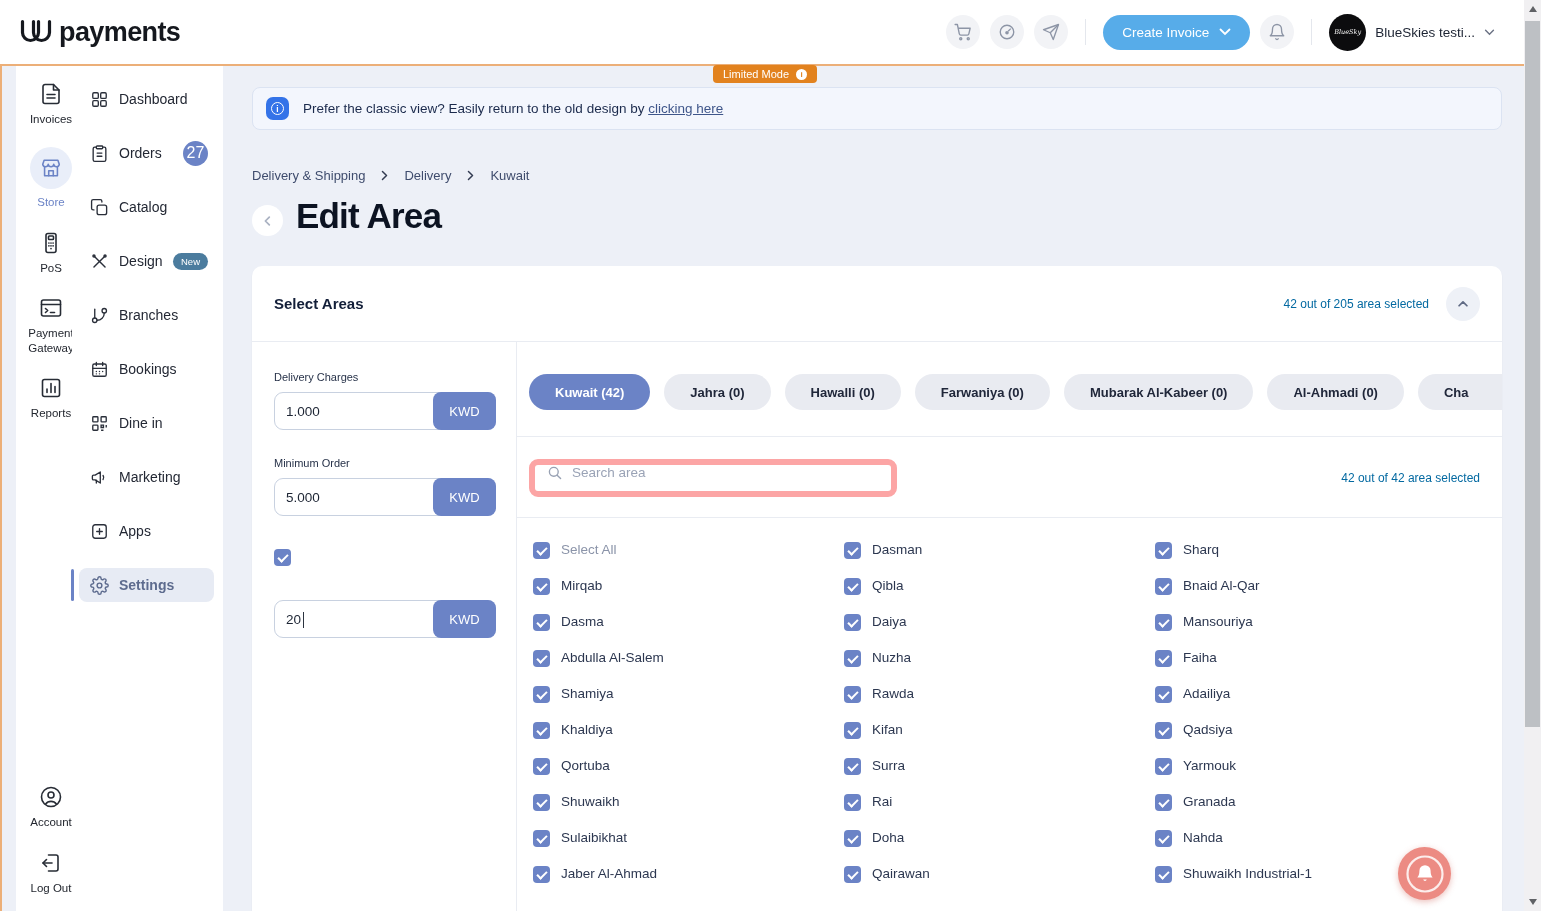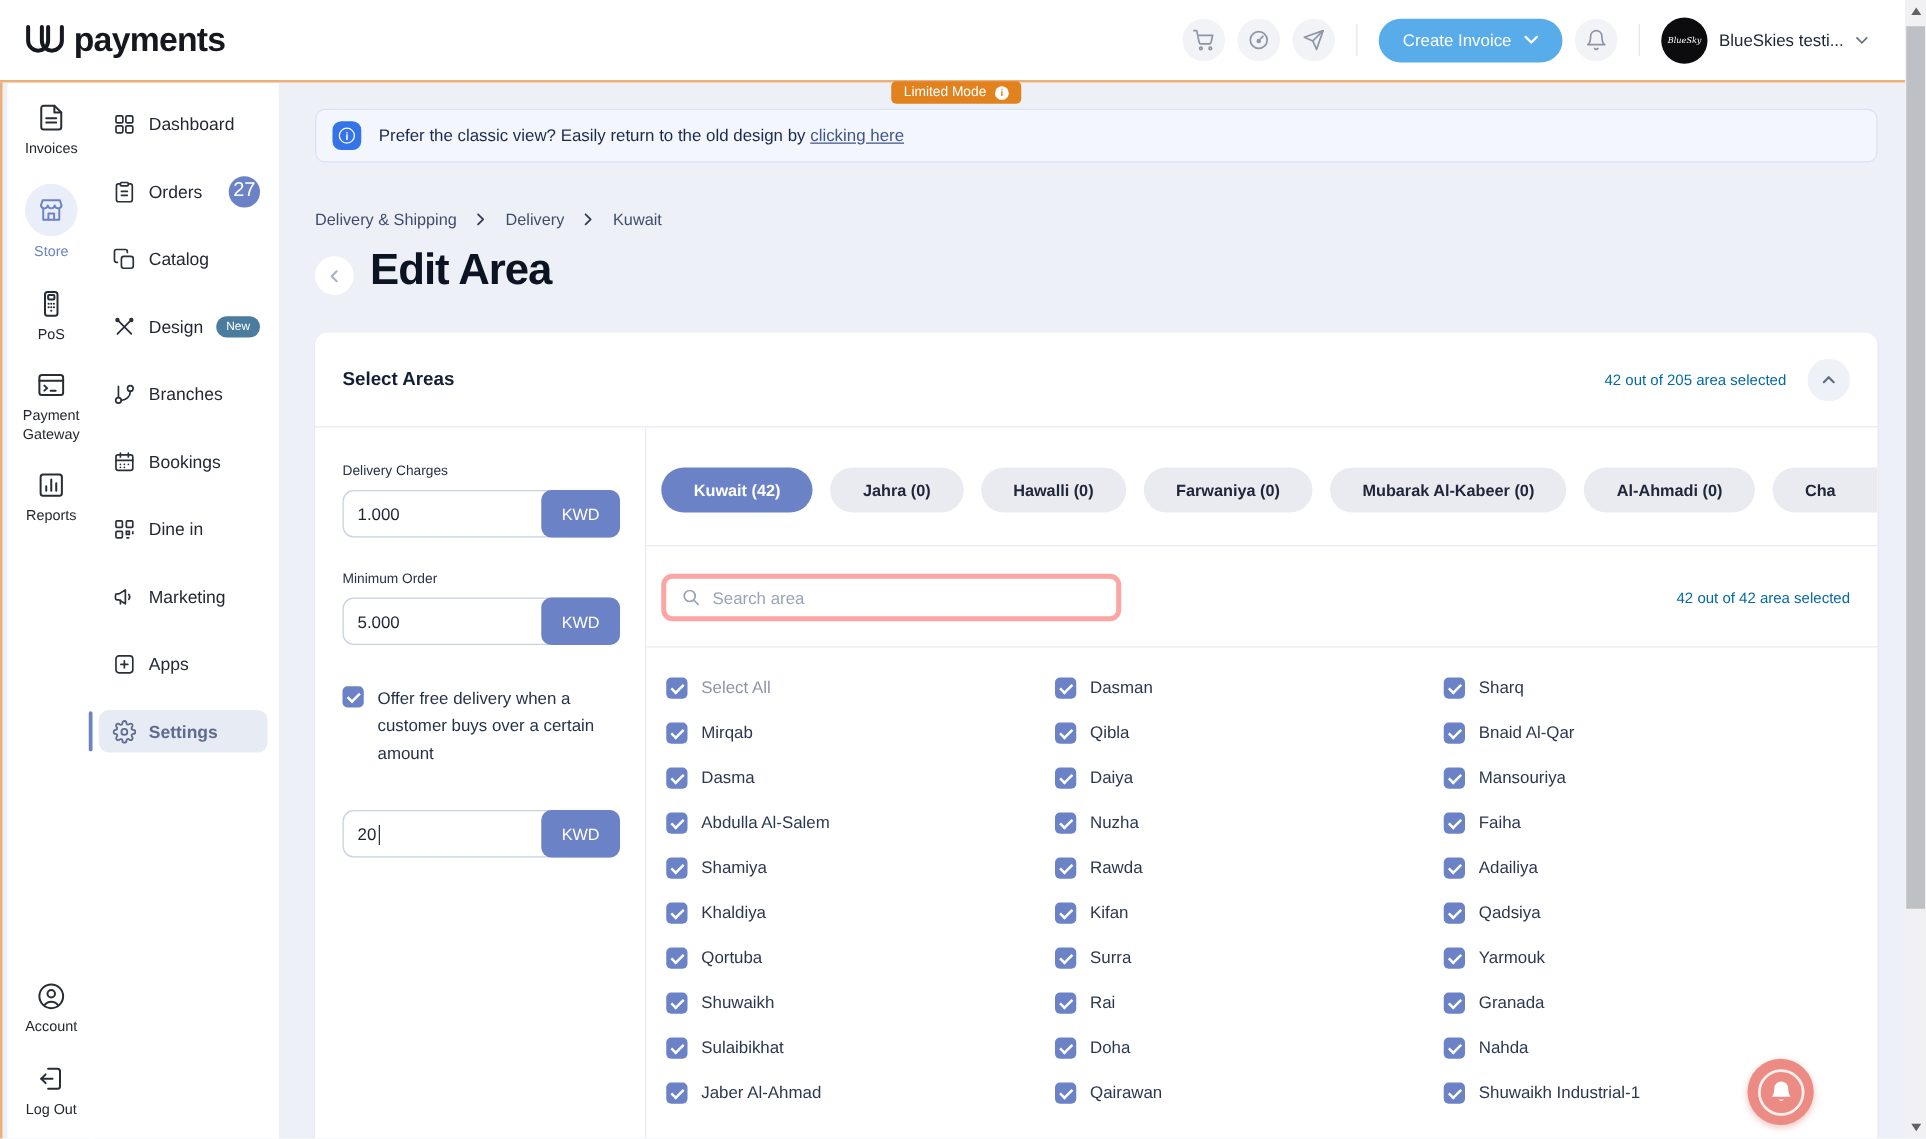--- a/index.html
+++ b/index.html
@@ -26,21 +26,21 @@
 
   
   .limited-badge { position:absolute; left:713px; top:65px; z-index:9; background:#e2821e; color:#fff;
                    font-size:11px; height:18px; padding:0 10px; border-radius:4px; display:flex;
                    align-items:center; gap:7px; cursor:default; }
   .li-ic { width:11px; height:11px; border-radius:50%; background:#fff; color:#e2821e; font-size:8px;
            font-weight:700; display:flex; align-items:center; justify-content:center; }
   .edge-left { position:absolute; left:0; top:66px; bottom:0; width:2px; background:#ecaf78; z-index:30; }
 
   
-  .rail { position:absolute; left:6px; top:66px; width:70px; height:845px; background:#fff;
+  .rail { position:absolute; left:16px; top:66px; width:70px; height:845px; background:#fff;
           display:flex; flex-direction:column; align-items:center; padding:16px 0 12px; z-index:2; }
   .rail-item { display:flex; flex-direction:column; align-items:center; gap:6px; margin-bottom:21px;
                cursor:pointer; color:#2a2f39; text-align:center; }
   .rail-label { font-size:11.5px; color:#23272f; line-height:1.25; }
   .rail-bubble { width:42px; height:42px; border-radius:50%; background:#e9eef9; display:flex;
                  align-items:center; justify-content:center; color:#6b83c6; }
   .rail-item.active .rail-label { color:#6b83c6; }
   .rail-spacer { flex:1; }
 
   
@@ -117,22 +117,22 @@
   .areas { flex:1; display:flex; flex-direction:column; min-width:0; }
   .tabs { padding:32px 0 26px 12px; display:flex; gap:14px; border-bottom:1px solid #e9ecf2;
           overflow:hidden; flex-shrink:0; }
   .tab { height:36px; border-radius:18px; border:none; background:#e9ebf1; color:#20273a; font-size:13px;
          font-weight:600; padding:0 26px; white-space:nowrap; cursor:pointer; flex-shrink:0; font-family:inherit; }
   .tab.active { background:#6b83c6; color:#fff; }
   .tab.clipped { min-width:130px; text-align:left; }
 
   .search-row { padding:22px 22px 20px 12px; display:flex; align-items:center; justify-content:space-between;
                 border-bottom:1px solid #e9ecf2; flex-shrink:0; }
-  .search-box { width:368px; height:38px; border:4px solid #fca5a5; border-radius:9px; display:flex;
-                align-items:center; gap:9px; padding:0 12px; background:#fff; }
+  .search-box { width:368px; height:38px; border:6px solid #fca5a5; border-radius:9px; display:flex;
+                align-items:flex-start; gap:9px; padding:0 12px; background:#fff; }
   .search-box input { border:none; outline:none; flex:1; font-size:13.5px; color:#1d2534; font-family:inherit; }
   .search-box input::placeholder { color:#9aa3b6; }
 
   .grid { display:flex; padding:24px 0 0 16px; }
   .colm { width:311px; display:flex; flex-direction:column; }
   .chk-row { display:flex; align-items:flex-start; gap:11px; height:36px; cursor:pointer; }
   .chk-row .chk { margin-top:0; }
   .chk-label { font-size:13.5px; color:#2c3750; }
   .chk-label.muted { color:#8b94a9; }
 
@@ -488,21 +488,20 @@
           </div>
 
           <label class="field-label mt27">Minimum Order</label>
           <div class="input-group">
             <input value="5.000" style="">
             <span class="suffix">KWD</span>
           </div>
 
           <label class="free-del">
             <span class="chk"></span>
-            <span class="lbl">Offer free delivery when a customer buys over a certain amount</span>
           </label>
 
           <div class="input-group amount-group">
             <input value="20" style="">
             <span class="caret"></span>
             <span class="suffix">KWD</span>
           </div>
         </aside>
 
         <div class="areas">

